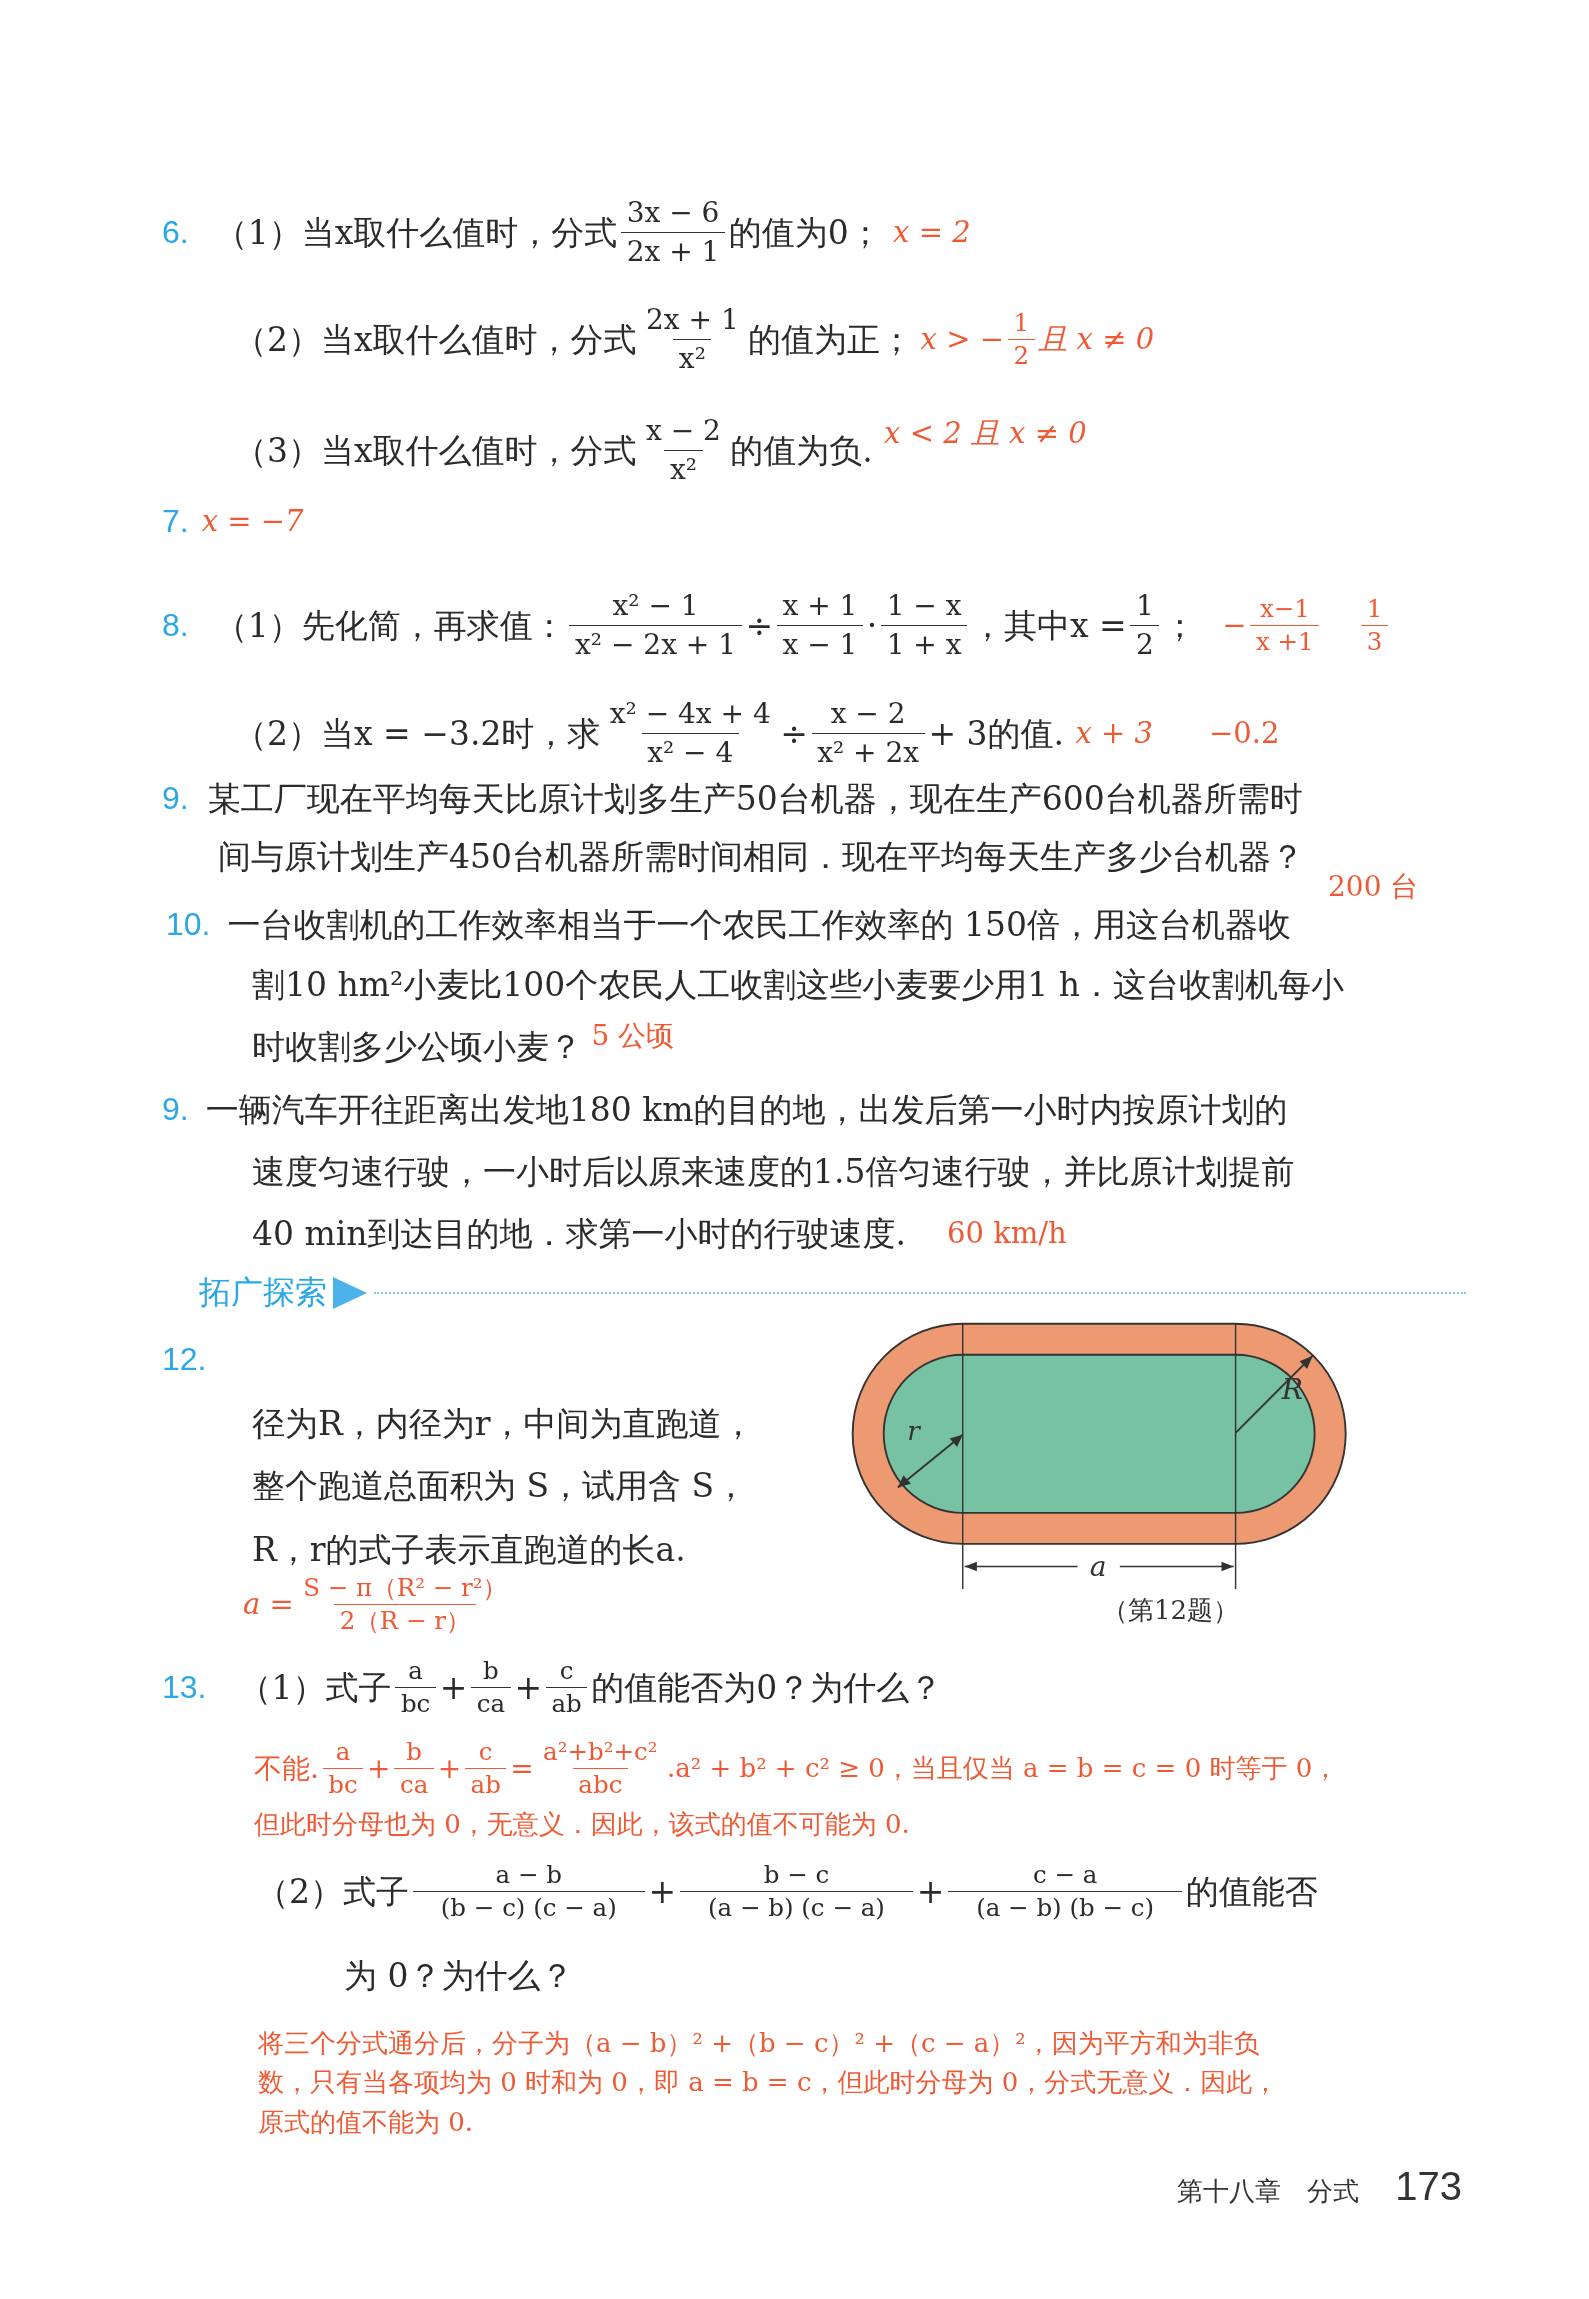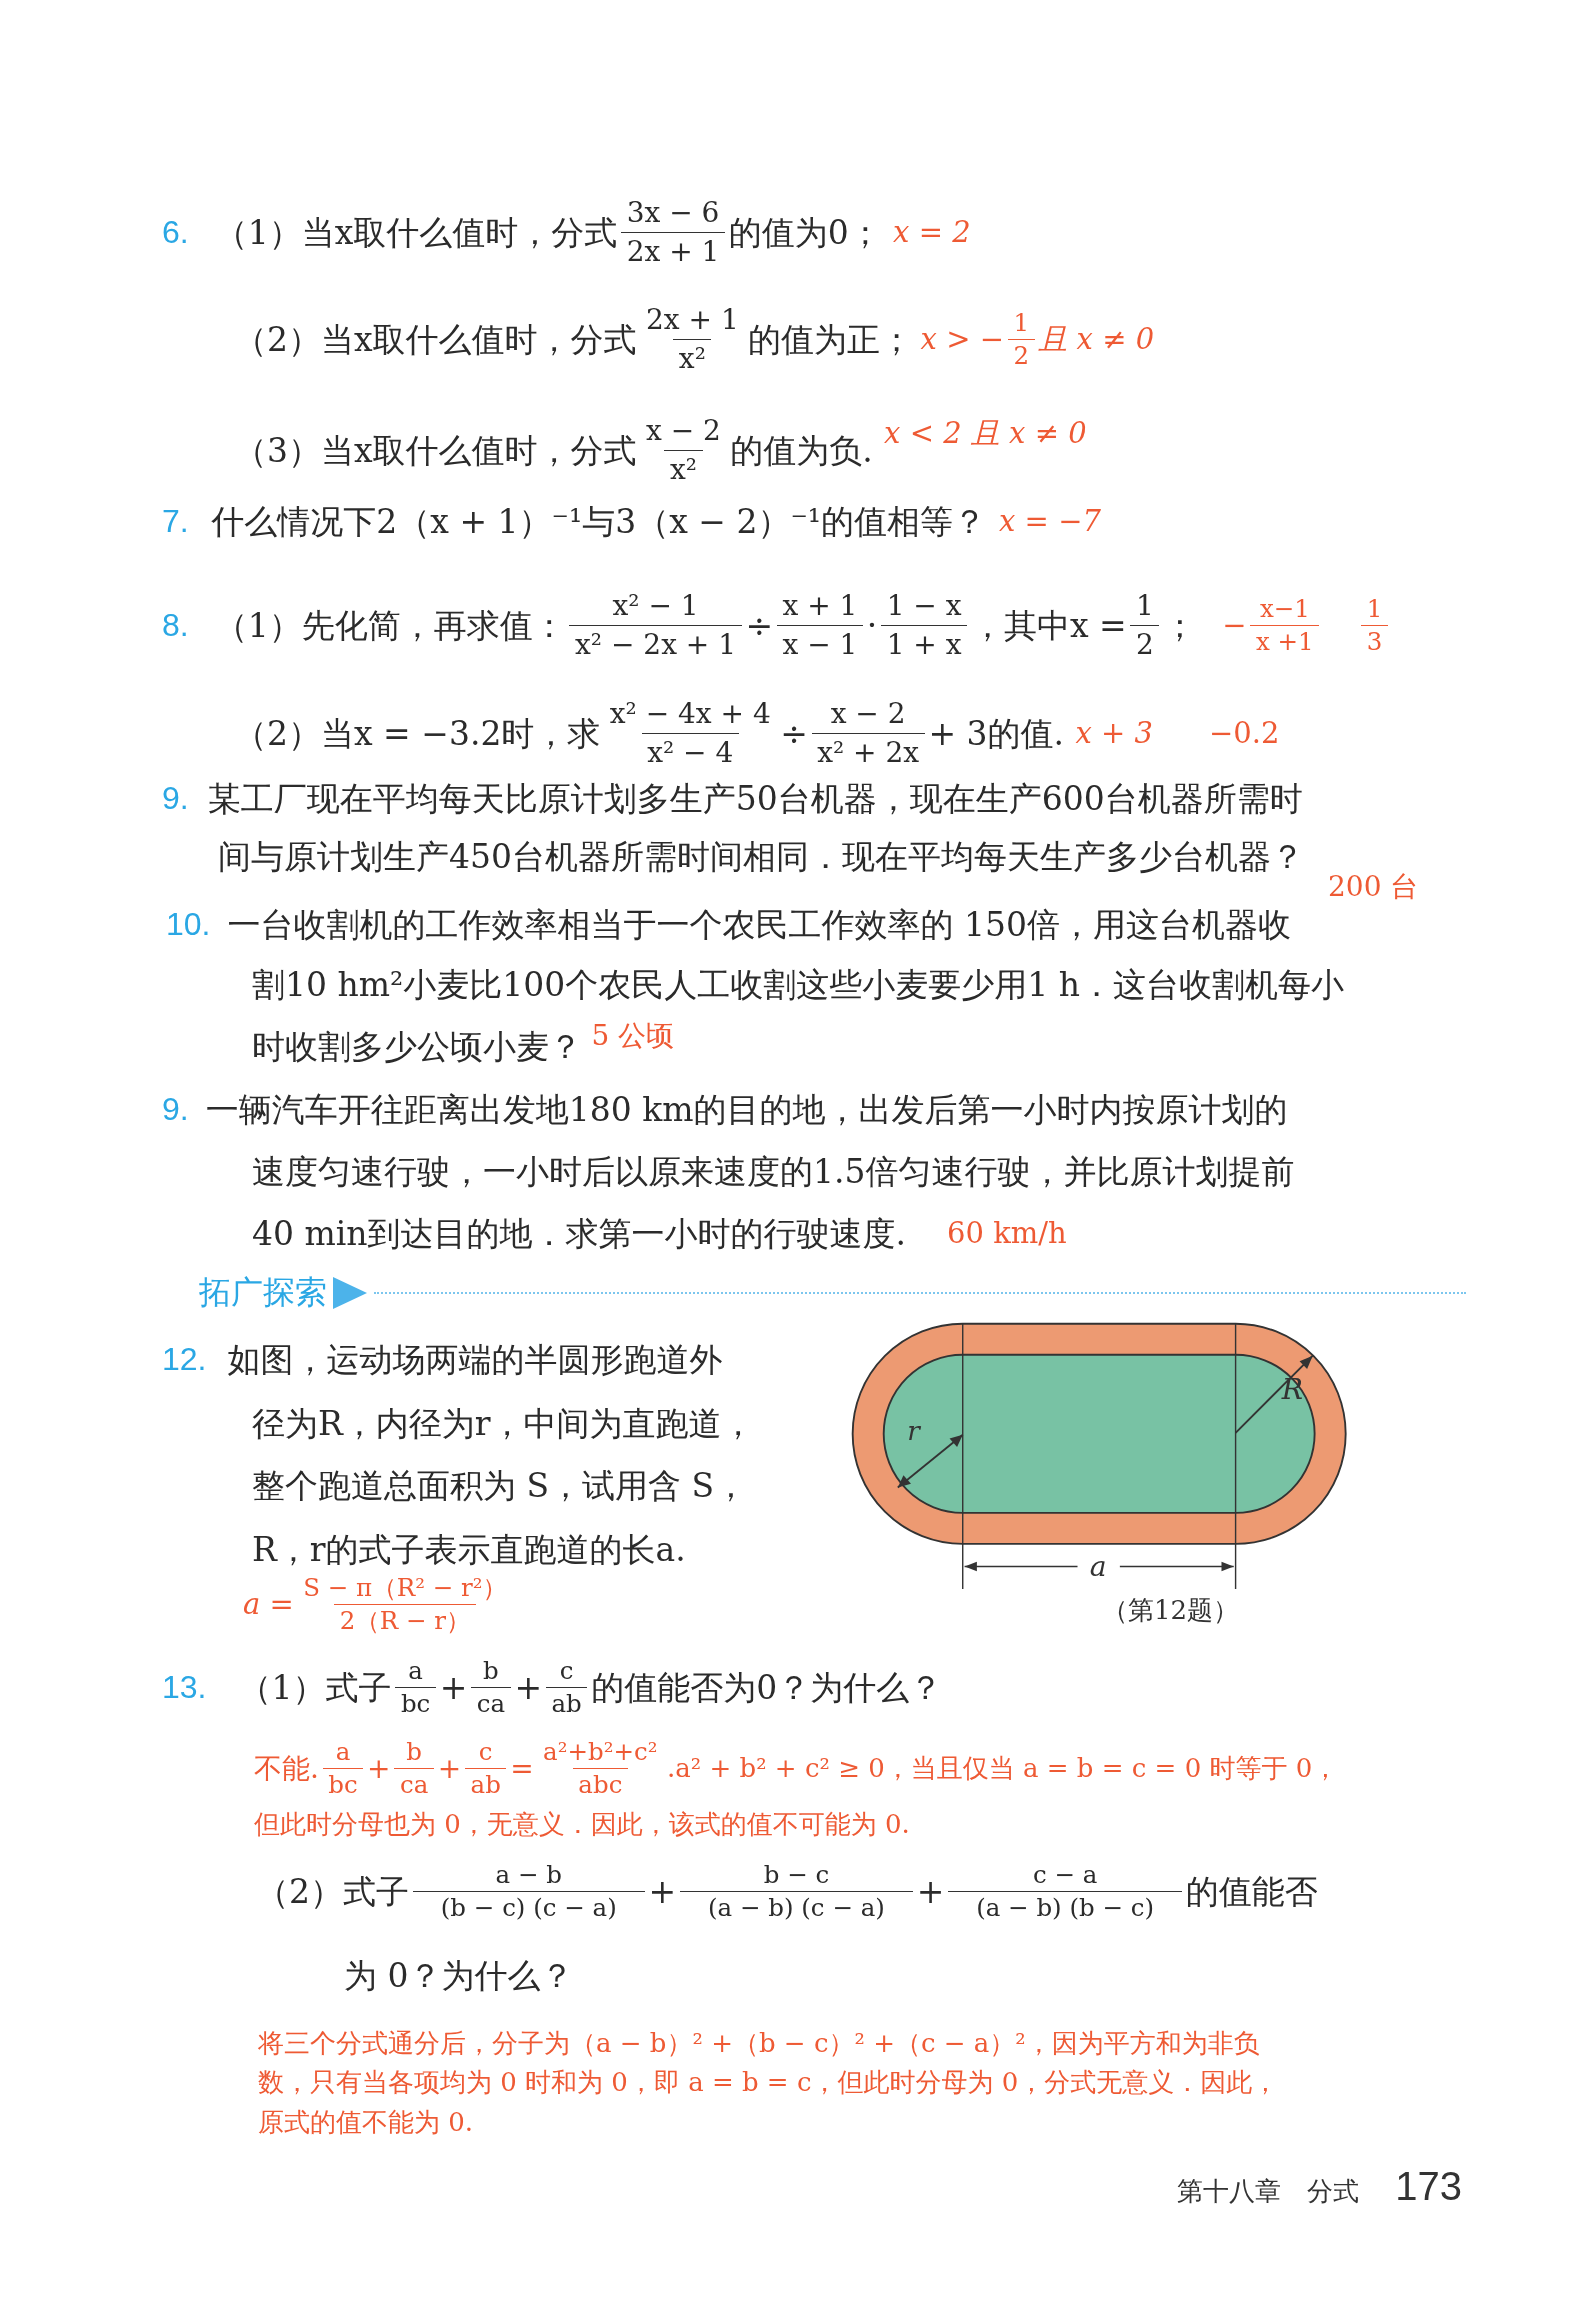--- a/index.html
+++ b/index.html
@@ -66,21 +66,20 @@
   <span class="frac">
     <span class="n">x − 2</span>
     <span class="d">x²</span>
   </span>
   <span>的值为负.</span>
   <span class="ans" style="margin-left:11.3px; position:relative; top:-17px">x &lt; 2 且 x ≠ 0</span>
 </div>
 
 <div class="line" style="left:162px; top:501px;">
   <span class="num">7.</span>
-  <span style="margin-left:22.6px">什么情况下2（x + 1）⁻¹与3（x − 2）⁻¹的值相等？</span>
   <span class="ans" style="margin-left:13px">x = −7</span>
 </div>
 
 <div class="line" style="left:162px; top:589px;">
   <span class="num">8.</span>
   <span style="margin-left:26px">（1）</span>
   <span>先化简，再求值：</span>
   <span class="frac">
     <span class="n">x² − 1</span>
     <span class="d">x² − 2x + 1</span>
@@ -163,21 +162,20 @@
 </div>
 
 <div class="section-head">
   <span class="section-title">拓广探索</span>
   <span class="section-arrow"></span>
   <span class="section-dots"></span>
 </div>
 
 <div class="line" style="left:162px; top:1339px;justify-content:flex-end;">
   <span class="num">12.</span>
-  <span style="margin-left:21px">如图，运动场两端的半圆形跑道外</span>
 </div>
 <div class="line" style="left:252px; top:1403px;">
   <span>径为R，内径为r，中间为直跑道，</span>
 </div>
 <div class="line" style="left:252px; top:1465px;">
   <span>整个跑道总面积为 S，试用含 S，</span>
 </div>
 <div class="line" style="left:252px; top:1529px;">
   <span>R，r的式子表示直跑道的长a.</span>
 </div>

